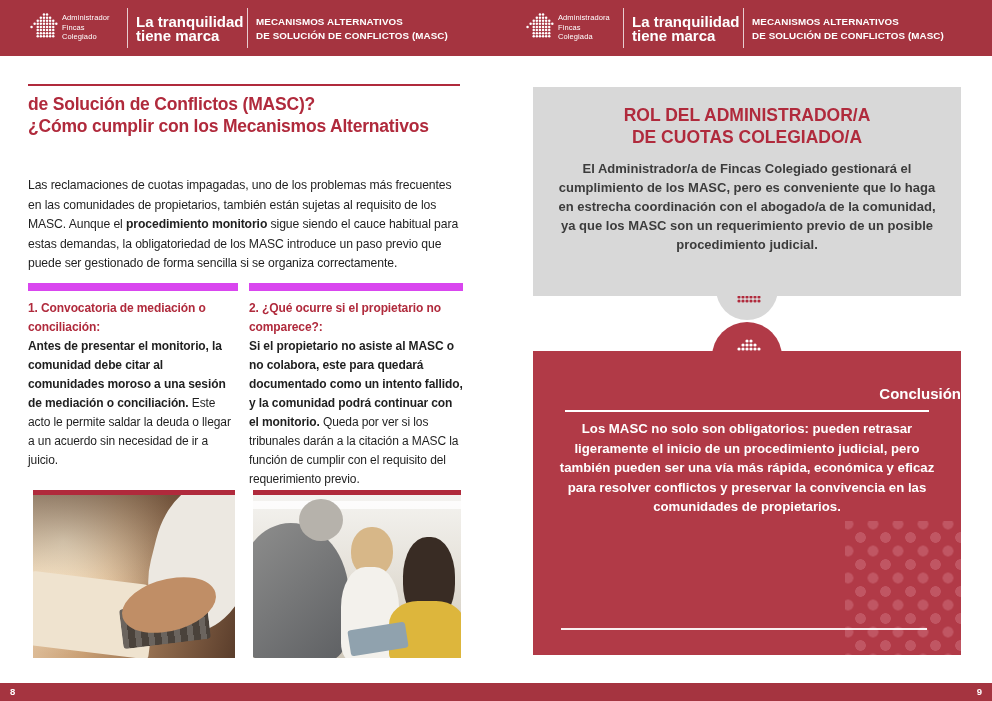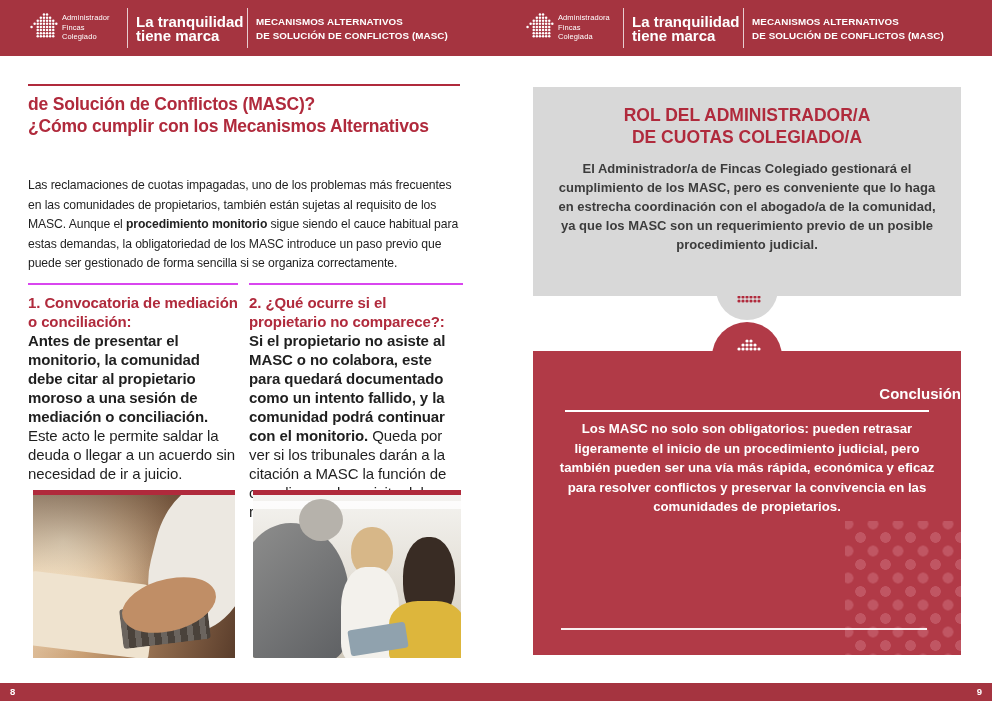--- a/index.html
+++ b/index.html
@@ -14,21 +14,21 @@
   .brand { position:absolute; left:62px; top:13px; color:#ffffff; font-size:7.5px; line-height:9.5px; letter-spacing:.1px; }
   .hdiv { position:absolute; top:8px; width:1px; height:40px; background:rgba(255,255,255,.75); }
   .hdiv.d1 { left:127px; } .hdiv.d2 { left:247px; }
   .tagline { position:absolute; left:136px; top:15px; color:#ffffff; font-weight:bold; font-size:15px; line-height:13.5px; }
   .program { position:absolute; left:256px; top:15px; color:#ffffff; font-weight:bold; font-size:9.8px; line-height:13.5px; letter-spacing:.1px; }
 
   
   .lp-rule { position:absolute; left:28px; top:84px; width:432px; height:2px; background:#b02a3c; }
   .lp-title { position:absolute; left:28px; top:93px; color:#b02a3c; font-weight:bold; font-size:17.5px; line-height:22px; letter-spacing:-.2px; }
   .lp-intro { position:absolute; left:28px; top:176px; width:440px; color:#1f1f1f; font-size:12.2px; line-height:19.5px; letter-spacing:-.1px; }
-  .col { position:absolute; top:283px; border-top:2px solid #d946ef; padding-top:8px; color:#1f1f1f; font-size:15px; line-height:19px; letter-spacing:-.1px; }
+  .col { position:absolute; top:283px; border-top:8px solid #d946ef; padding-top:8px; color:#1f1f1f; font-size:12px; line-height:19px; letter-spacing:-.1px; }
   .col1 { left:28px; width:210px; }
   .col2 { left:249px; width:214px; }
   .col-heading { color:#b02a3c; font-weight:bold; }
 
   
   .photo { position:absolute; top:490px; height:168px; }
   .photo1 { left:33px; width:202px; }
   .photo2 { left:253px; width:208px; }
   .photo-bar { height:5px; background:#b02a3c; }
   .photo-body { position:relative; height:163px; overflow:hidden; }
@@ -225,21 +225,21 @@
   <div class="lp-rule"></div>
   <div class="lp-title">
     <div>de Solución de Conflictos (MASC)?</div>
     <div>¿Cómo cumplir con los Mecanismos Alternativos</div>
   </div>
 
   <div class="lp-intro"><span>Las reclamaciones de cuotas impagadas, uno de los problemas más frecuentes en las comunidades de propietarios, también están sujetas al requisito de los MASC. Aunque el </span><b>procedimiento monitorio</b><span> sigue siendo el cauce habitual para estas demandas, la obligatoriedad de los MASC introduce un paso previo que puede ser gestionado de forma sencilla si se organiza correctamente.</span></div>
 
   <div class="col col1">
     <div class="col-heading">1. Convocatoria de mediación o conciliación:</div>
-    <div><b>Antes de presentar el monitorio, la comunidad debe citar al propietario moroso a una sesión de mediación o conciliación.</b><span> Este acto le permite saldar la deuda o llegar a un acuerdo sin necesidad de ir a juicio.</span></div>
+    <div><b>Antes de presentar el monitorio, la comunidad debe citar al comunidades moroso a una sesión de mediación o conciliación.</b><span> Este acto le permite saldar la deuda o llegar a un acuerdo sin necesidad de ir a juicio.</span></div>
   </div>
 
   <div class="col col2">
     <div class="col-heading">2. ¿Qué ocurre si el propietario no comparece?:</div>
     <div><b>Si el propietario no asiste al MASC o no colabora, este para quedará documentado como un intento fallido, y la comunidad podrá continuar con el monitorio.</b><span> Queda por ver si los tribunales darán a la citación a MASC la función de cumplir con el requisito del requerimiento previo.</span></div>
   </div>
 
   <div class="photo photo1">
     <div class="photo-bar"></div>
     <div class="photo-body">

